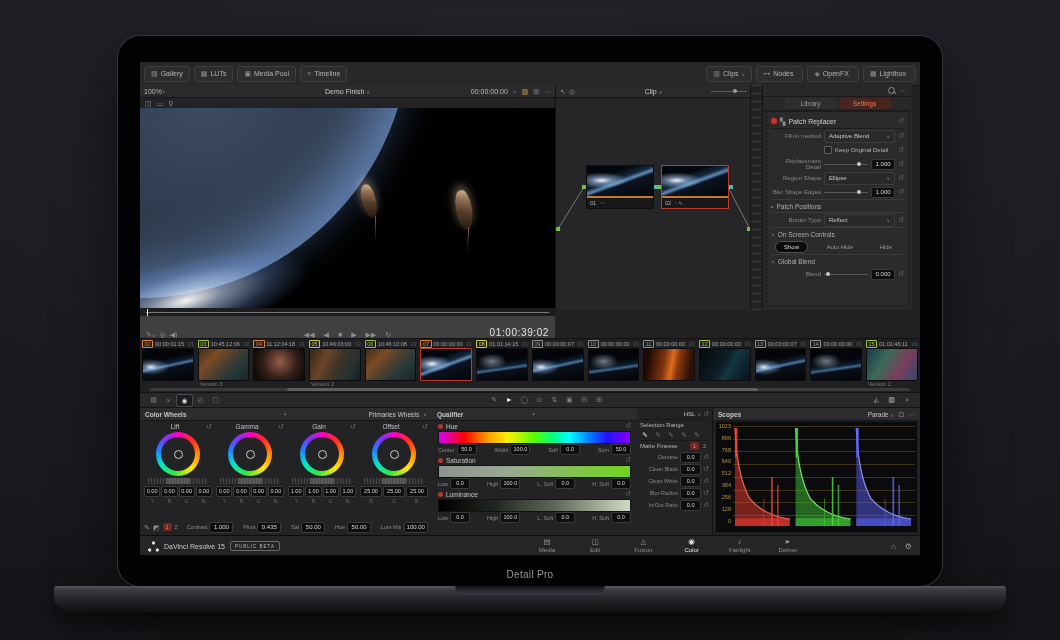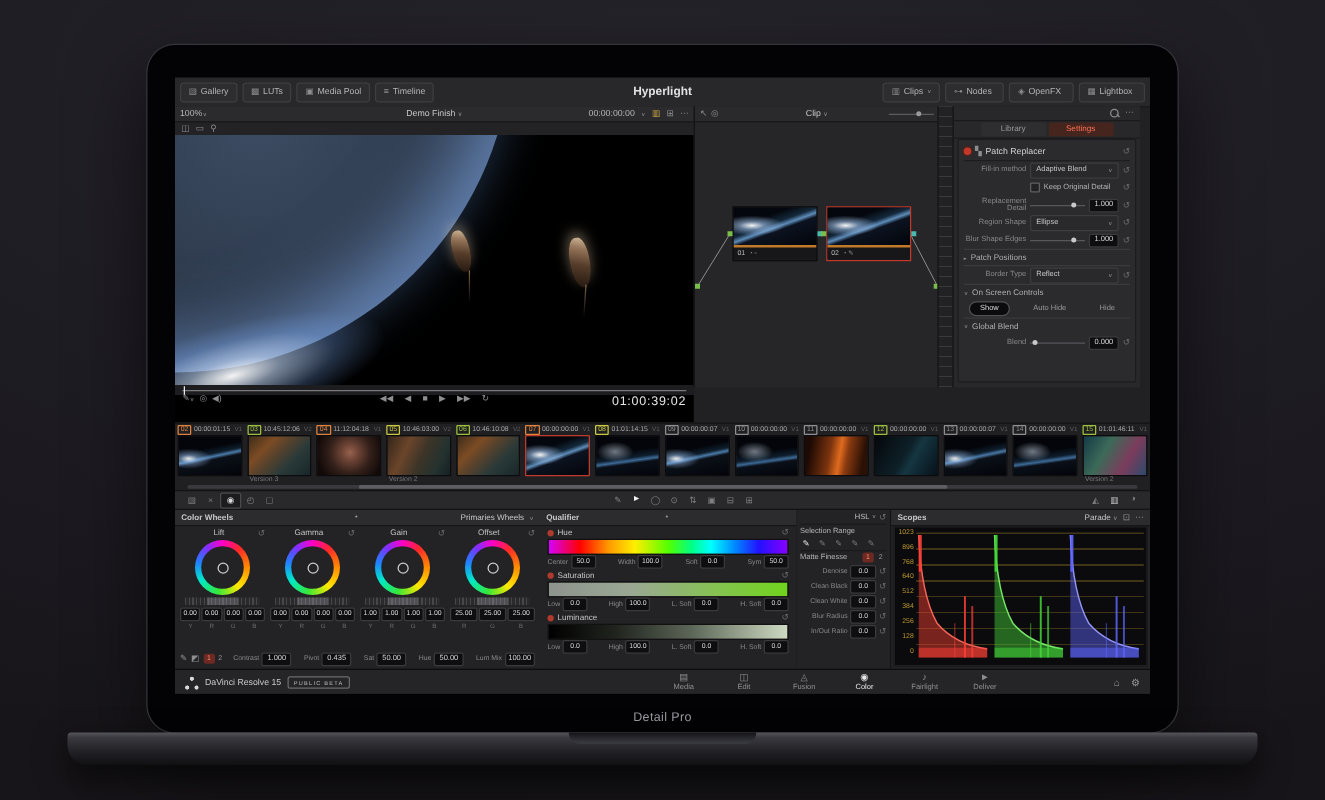--- a/index.html
+++ b/index.html
@@ -47,21 +47,21 @@
   .glare{position:absolute;left:-45px;top:148px;width:215px;height:80px;transform:rotate(-16deg);
     background:radial-gradient(ellipse at 42% 50%,rgba(255,255,255,.95) 0%,rgba(205,225,255,.55) 22%,rgba(120,165,235,.25) 48%,transparent 72%);}
   .rock{position:absolute;border-radius:46% 46% 52% 52%;
     background:linear-gradient(200deg,#d9c0a0 0%,#96765a 24%,#553c2a 55%,#20150d 100%);
     box-shadow:0 -5px 10px rgba(255,225,185,.4);}
   .rock::after{content:"";position:absolute;left:40%;top:96%;width:1px;height:26px;
     background:linear-gradient(180deg,rgba(255,200,150,.5),transparent);transform:rotate(14deg);}
   .v-scrub{left:0;top:223px;width:415px;height:8px;background:#1d1d1f;position:absolute;}
   .v-scrub::before{content:"";position:absolute;left:6px;right:6px;top:4px;height:1px;background:#7a7a7e;}
   .v-scrub::after{content:"";position:absolute;left:7px;top:1px;width:1px;height:7px;background:#e8e8ea;}
-  .v-transport{left:0;top:231px;width:415px;height:22px;background:#000000;position:absolute;display:flex;align-items:flex-start;padding:0 6px;box-sizing:border-box;}
+  .v-transport{left:0;top:231px;width:415px;height:22px;background:#404040;position:absolute;display:flex;align-items:flex-end;padding:0 6px;box-sizing:border-box;}
   .t-center{position:absolute;left:0;right:0;display:flex;justify-content:center;gap:9px;}
   .t-tc{margin-left:auto;font-size:10px;color:#e4e4e6;letter-spacing:.6px;font-family:"Liberation Sans",sans-serif;}
   
   .nodepanel{left:415px;top:23px;width:195px;height:225px;background:#262628;border-left:1px solid #131315;}
   .n-header{height:12px;background:#2a2a2c;border-bottom:1px solid #161618;display:flex;align-items:center;padding:0 4px;position:relative;}
   .n-slider{margin-left:auto;width:36px;height:1px;background:#5c5c60;position:relative;}
   .n-slider::after{content:"";position:absolute;left:60%;top:-2px;width:4px;height:4px;border-radius:50%;background:#9a9a9e;}
   .n-canvas{position:absolute;left:0;top:12px;right:0;bottom:0;}
   .node{position:absolute;width:66px;height:42px;background:#1a1a1c;border:1px solid #0d0d0f;}
   .node.selected{border-color:#c0392b;}
@@ -220,21 +220,20 @@
           </div>
           <div class="tb-btn">
             <span class="ico">▣</span>
             <span>Media Pool</span>
           </div>
           <div class="tb-btn">
             <span class="ico">≡</span>
             <span>Timeline</span>
           </div>
         </div>
-      <div class="tb-title">Hyperlight</div>
       <div class="tb-right">
 
       <div class="tb-btn">
             <span class="ico">▥</span>
             <span>Clips</span>
             <span class="chev">∨</span>
           </div>
           <div class="tb-btn">
             <span class="ico">⊶</span>
             <span>Nodes</span>

